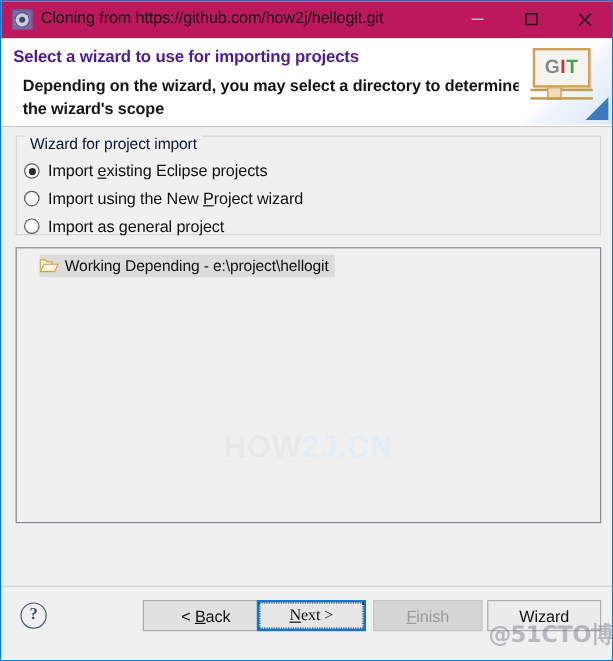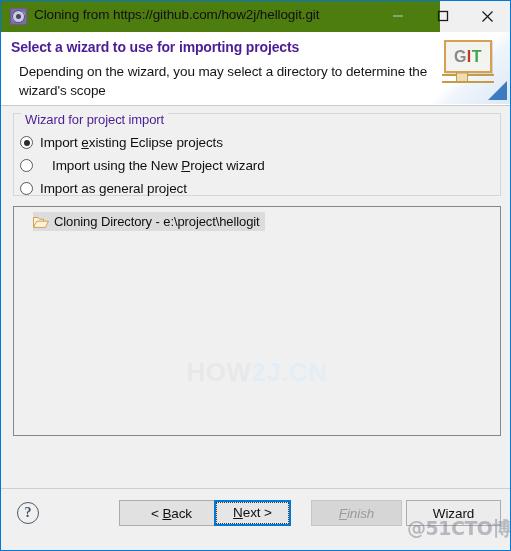--- a/index.html
+++ b/index.html
@@ -20,23 +20,23 @@
     box-sizing: border-box;
     border: 1px solid #0078d7;
     background: #f0f0f0;
     overflow: hidden;
   }
 
   
   #titlebar {
     position: absolute;
     left: 0; top: 0;
-    width: 439px;
+    width: 509px;
     height: 31px;
-    background: #4d7c0f;
+    background: #be185d;
     border-bottom: 1px solid #dcdcdc;
   }
   #app-icon {
     position: absolute;
     left: 9px; top: 7px;
     width: 17px; height: 17px;
     background: #7f6ca5;
     border: 1px solid #6d5b93;
     box-sizing: border-box;
   }
@@ -99,20 +99,21 @@
     letter-spacing: -0.15px;
   }
   #header-desc {
     position: absolute;
     left: 18px; top: 30px;
     width: 420px;
     font-size: 13.5px;
     color: #151515;
     line-height: 19px;
     letter-spacing: -0.1px;
+    font-weight: bold;
   }
   #banner-art {
     position: absolute;
     right: 0; top: 0;
     width: 78px; height: 72px;
     overflow: hidden;
   }
   #banner-art .wash {
     position: absolute;
     inset: 0;
@@ -179,33 +180,33 @@
     width: 488px; height: 83px;
     border: 1px solid #d6d6d6;
     box-sizing: border-box;
   }
   #group-legend {
     position: absolute;
     left: 20px; top: 6px;
     padding: 0 4px;
     background: #f0f0f0;
     font-size: 13px;
-    color: #4c1d95;
+    color: #0f172a;
     letter-spacing: -0.1px;
     text-align: center;
   }
   .radio-row {
     position: absolute;
     left: 19px;
     display: flex;
     align-items: center;
     cursor: default;
   }
   #radio-0 { top: 29px; }
-  #radio-1 { top: 52px; gap: 12px; }
+  #radio-1 { top: 52px; }
   #radio-2 { top: 75px; }
   .radio-mark {
     position: relative;
     width: 13px; height: 13px;
     border-radius: 50%;
     background: #ffffff;
     border: 1px solid #5a5a5a;
     box-sizing: border-box;
     flex: 0 0 auto;
   }
@@ -306,37 +307,37 @@
     box-sizing: border-box;
     font-family: "Liberation Sans", sans-serif;
     font-size: 13.5px;
     color: #101010;
     cursor: default;
     padding: 0;
     letter-spacing: -0.1px;
   }
   #btn-back   { left: 118px; width: 105px; }
   #btn-next   {
-    left: 213px; width: 77px;
+    left: 213px; width: 91px;
     border: 2px solid #0078d7;
     background: #e6e6e6;
+    font-family: Liberation Serif, serif;
   }
   #btn-next .inner {
     display: block;
     width: 100%; height: 100%;
     box-sizing: border-box;
     border: 1px dotted #3a3a3a;
     line-height: 20px;
   }
   #btn-finish {
     left: 310px; width: 91px;
     background: #d6d6d6;
     border-color: #c6c6c6;
     color: #9a9a9a;
-    font-style: italic;
   }
   #btn-cancel { left: 405px; width: 95px; background: #ececec; }
   #watermark-footer {
     position: absolute;
     left: 406px; top: 27px;
     font-size: 19px;
     font-weight: bold;
     color: rgba(110,120,130,0.45);
     white-space: nowrap;
     letter-spacing: -0.5px;
@@ -412,21 +413,21 @@
     </div>
 
     <div id="tree-panel">
       <div id="tree-item">
         <span id="folder-icon">
           <svg width="16" height="13" viewBox="0 0 16 13">
             <path d="M0.5 11.5 L0.5 1.5 L5 1.5 L6.4 3.2 L10.5 3.2 L10.5 5" fill="#fdf3e0" stroke="#d3a04a" stroke-width="1"></path>
             <path d="M0.6 11.4 L3.6 5.2 L15.4 5.2 L12.4 11.4 Z" fill="#fdf3e0" stroke="#d3a04a" stroke-width="1"></path>
           </svg>
         </span>
-        <span id="tree-label">Cloning Directory - e:\project\hellogit</span>
+        <span id="tree-label">Working Depending - e:\project\hellogit</span>
       </div>
 
       <div id="watermark-center"><span>HOW</span><span class="b">2J.CN</span></div>
     </div>
   </div>
 
   <div id="footer">
     <button id="help-button">?</button>
 
     <button class="dlg-btn" id="btn-back"><span>&lt; </span><span class="mn">B</span><span>ack</span></button>

